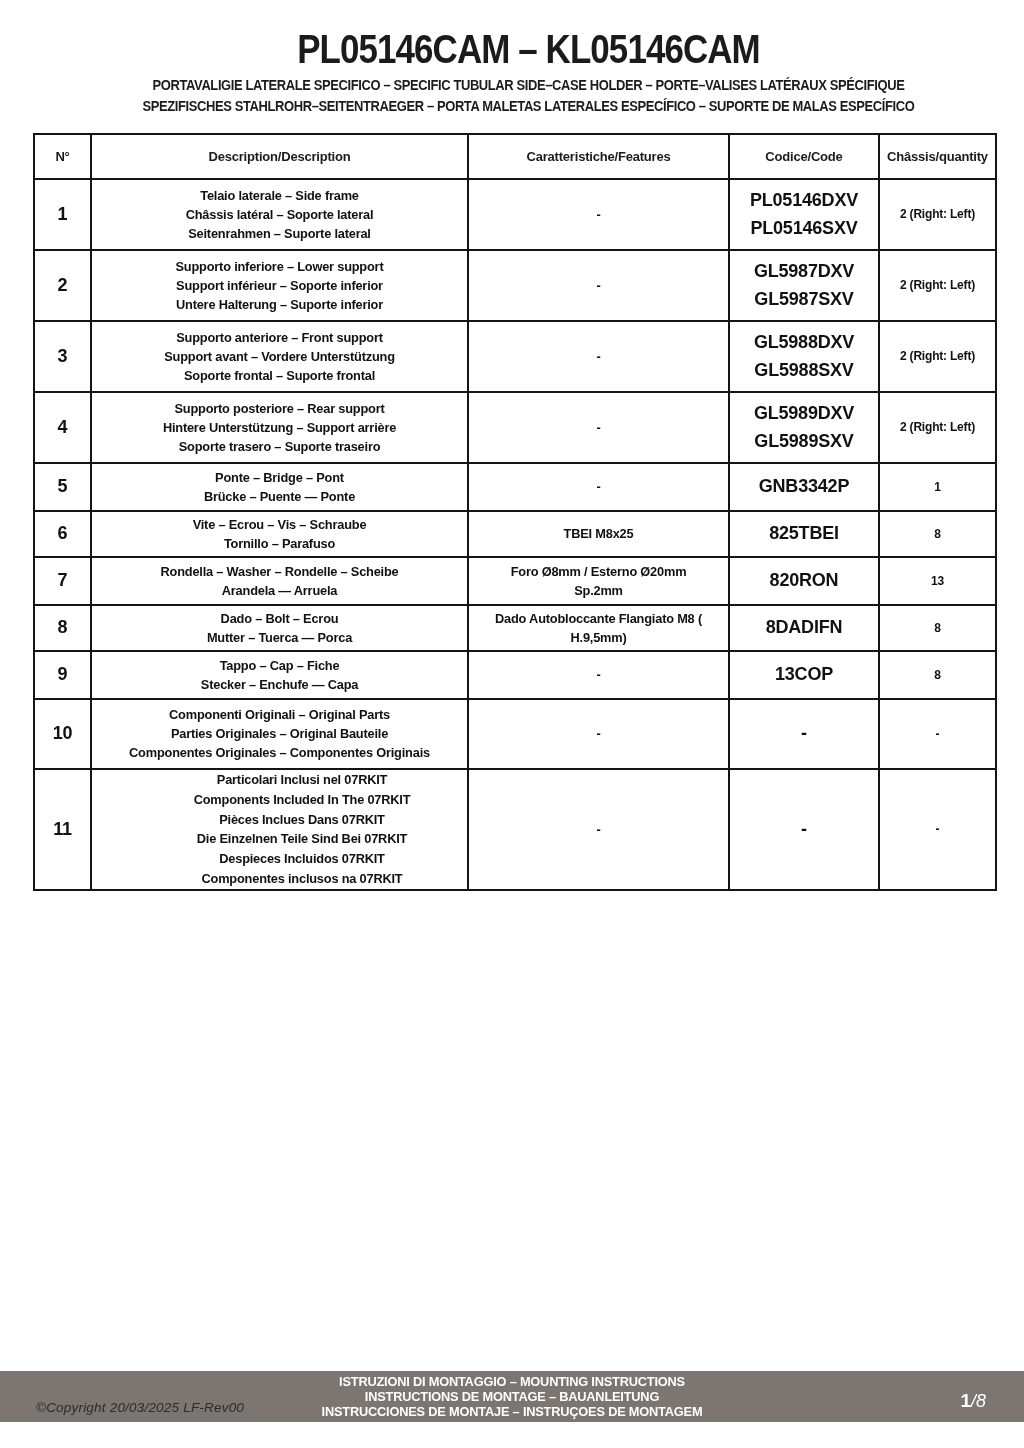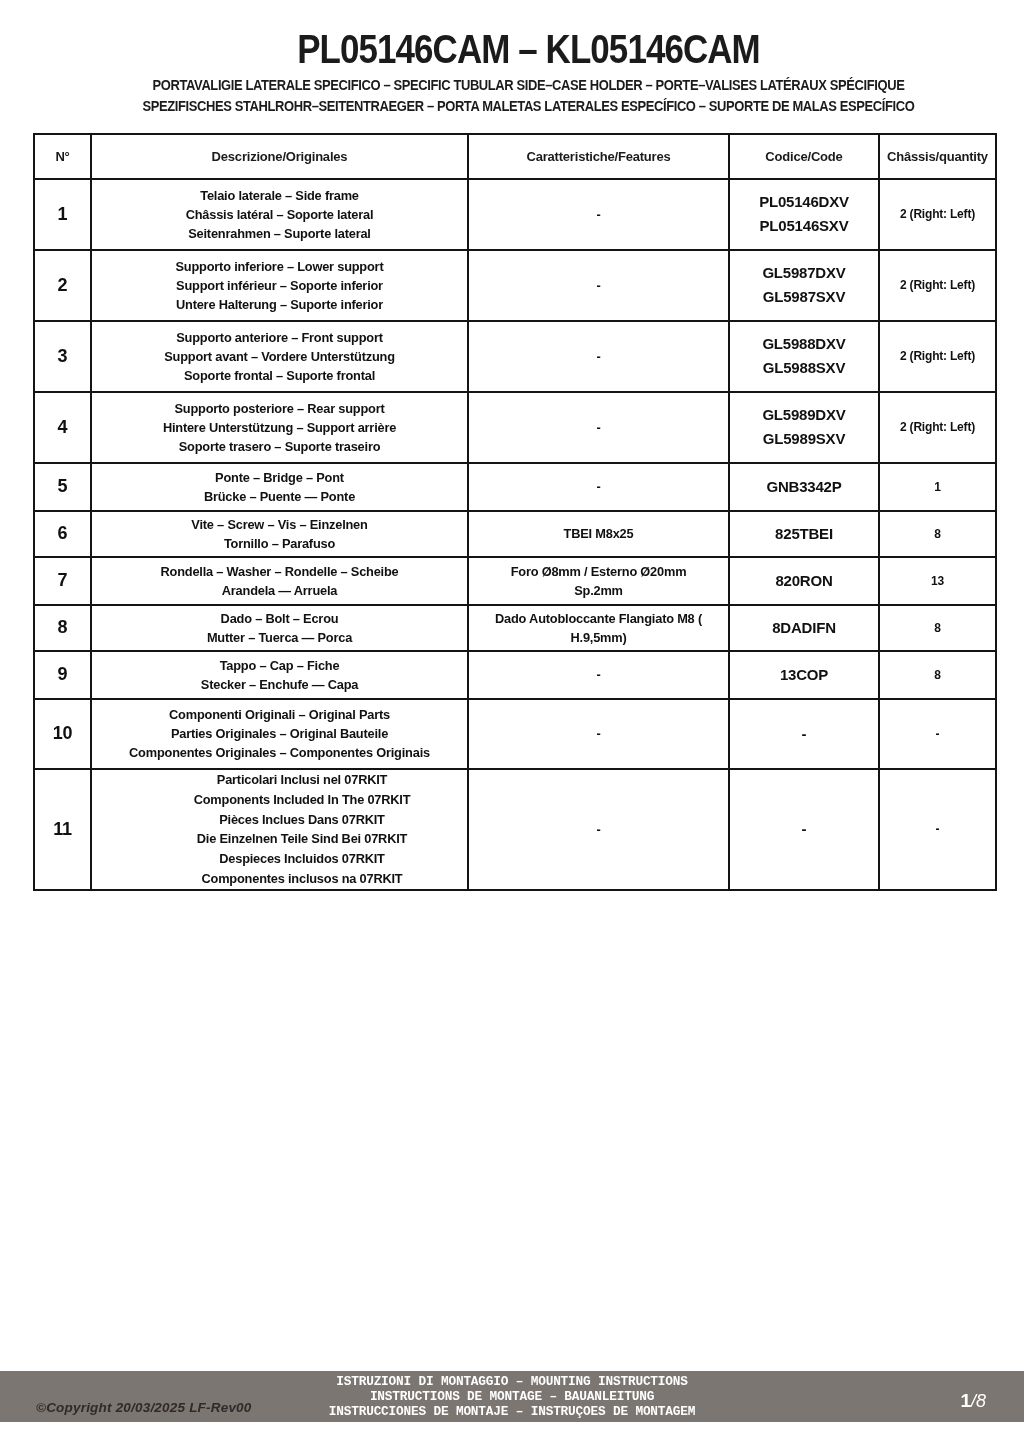--- a/index.html
+++ b/index.html
@@ -47,21 +47,21 @@
     font-weight: 700;
     letter-spacing: -0.2px;
   }
   table.parts th {
     height: 45px;
     font-size: 13px;
     color: #1b1b1b;
   }
   td.c-num { font-size: 18px; }
   td.c-desc, td.c-feat { font-size: 12.8px; line-height: 1.5; white-space: pre-line; }
-  td.c-code { font-size: 15px; line-height: 1.6; white-space: pre-line; }
+  td.c-code { font-size: 18px; line-height: 1.6; white-space: pre-line; }
   td.c-qty { font-size: 12px; white-space: pre-line; }
   tr.h71 td { height: 71px; }
   tr.h48 td { height: 48px; }
   tr.h46 td { height: 46px; }
   tr.h66 td { height: 70px; }
   tr.h120 td { height: 120px; }
   tr.h120 td.c-desc { line-height: 1.55; padding-left: 45px; }
 
   .footer-bar {
     position: absolute;
@@ -70,35 +70,34 @@
     bottom: 26px;
     height: 51px;
     background: #7b7672;
   }
   .footer-copyright {
     position: absolute;
     left: 36px;
     bottom: 7px;
     font-size: 13.5px;
     font-style: italic;
-    font-weight: 700;
+    font-weight: 400;
     color: #2e2a27;
     letter-spacing: 0.2px;
   }
   .footer-center {
     position: absolute;
     left: 0; right: 0;
     top: 3px;
     text-align: center;
     color: #ffffff;
     font-weight: 700;
     font-size: 12.8px;
     line-height: 15px;
     letter-spacing: -0.2px;
-    font-family: Liberation Mono, monospace;
   }
   .footer-center div { white-space: nowrap; }
   .footer-page {
     position: absolute;
     right: 38px;
     bottom: 10px;
     color: #ffffff;
     font-size: 19px;
   }
   .footer-page .pg-cur { font-weight: 700; font-style: normal; }
@@ -119,21 +118,21 @@
   <colgroup>
     <col style="width:57px">
     <col style="width:377px">
     <col style="width:261px">
     <col style="width:150px">
     <col style="width:117px">
   </colgroup>
   <thead>
     <tr>
       <th>N°</th>
-      <th>Descrizione/Originales</th>
+      <th>Description/Description</th>
       <th>Caratteristiche/Features</th>
       <th>Codice/Code</th>
       <th>Châssis/quantity</th>
     </tr>
   </thead>
   <tbody>
     <tr class="h71">
       <td class="c-num">1</td>
       <td class="c-desc">Telaio laterale – Side frame
 Châssis latéral – Soporte lateral
@@ -176,21 +175,21 @@
     <tr class="h48">
       <td class="c-num">5</td>
       <td class="c-desc">Ponte – Bridge – Pont
 Brücke – Puente — Ponte</td>
       <td class="c-feat">-</td>
       <td class="c-code">GNB3342P</td>
       <td class="c-qty">1</td>
     </tr>
     <tr class="h46">
       <td class="c-num">6</td>
-      <td class="c-desc">Vite – Screw – Vis – Einzelnen
+      <td class="c-desc">Vite – Ecrou – Vis – Schraube
 Tornillo – Parafuso</td>
       <td class="c-feat">TBEI M8x25</td>
       <td class="c-code">825TBEI</td>
       <td class="c-qty">8</td>
     </tr>
     <tr class="h48">
       <td class="c-num">7</td>
       <td class="c-desc">Rondella – Washer – Rondelle – Scheibe
 Arandela — Arruela</td>
       <td class="c-feat">Foro Ø8mm / Esterno Ø20mm

